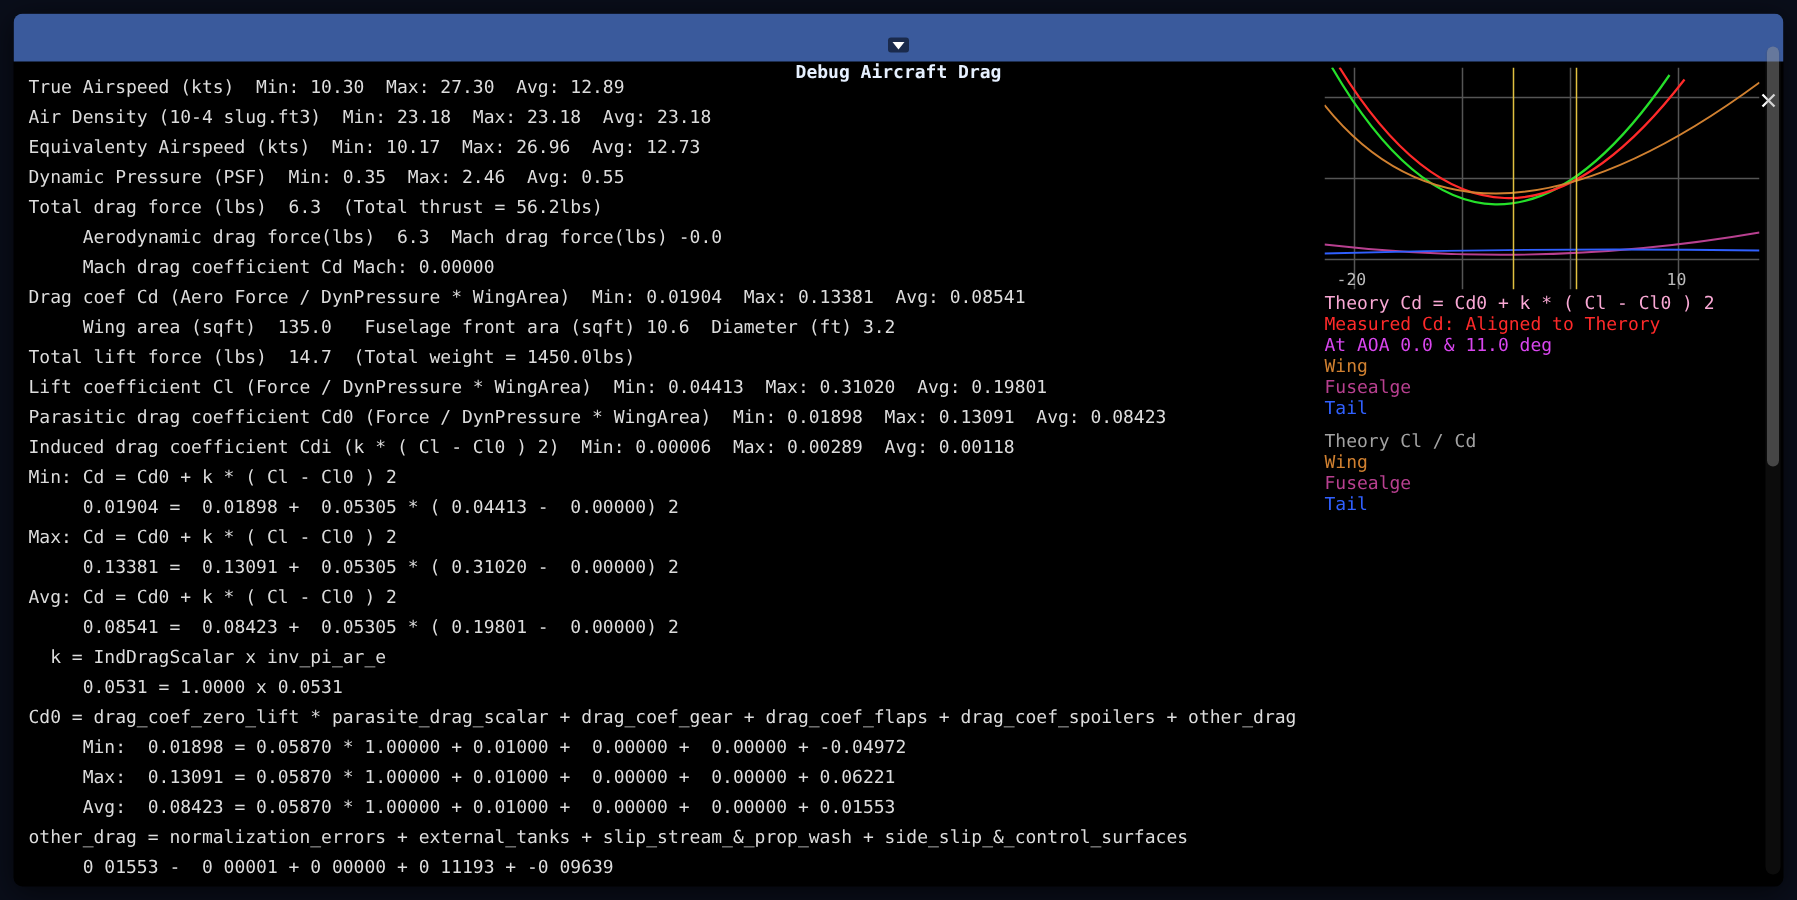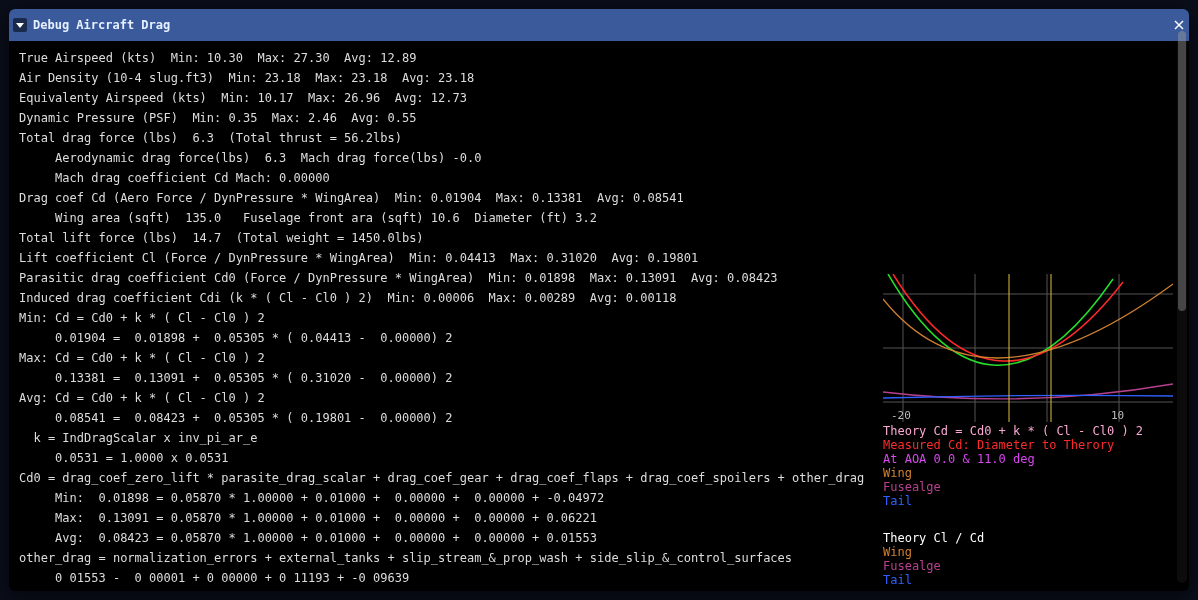--- a/index.html
+++ b/index.html
@@ -24,20 +24,21 @@
     display: flex;
     flex-direction: column;
   }
   .titlebar {
     background: #3a5a9c;
     height: 18px;
     display: flex;
     align-items: center;
     padding: 16px 4px;
     gap: 6px;
+    flex-direction: column;
   }
   .tb-btn {
     width: 12px; height: 12px;
     display: inline-flex;
     align-items: center;
     justify-content: center;
     color: #fff;
     font-size: 10px;
   }
   .tb-collapse {
@@ -72,22 +73,21 @@
     font-size: 12px;
     line-height: 20px;
     color: #ddd;
     white-space: pre;
   }
   .plots-pane {
     width: 306px;
     padding: 4px 8px 4px 0;
     display: flex;
     flex-direction: column;
-    gap: 21px;
-    justify-content: flex-end;
+    gap: 6px;
   }
   .plot-block { position: relative; }
   .plot-frame {
     width: 290px;
     height: 148px;
     background: #000;
     position: relative;
   }
   .legend {
     position: relative;
@@ -191,31 +191,31 @@
 
             <line x1="126" y1="0" x2="126" y2="148" stroke="#e0c040" stroke-width="1"></line>
             <line x1="168" y1="0" x2="168" y2="148" stroke="#e0c040" stroke-width="1"></line>
 
             <text x="8" y="145" fill="#bbb" font-size="11" font-family="monospace">-20</text>
             <text x="228" y="145" fill="#bbb" font-size="11" font-family="monospace">10</text>
           </svg>
         </div>
         <div class="legend">
           <div class="ln" style="color:#f9a8d4">Theory Cd = Cd0 + k * ( Cl - Cl0 ) 2</div>
-          <div class="ln" style="color:#ff2a2a">Measured Cd: Diameter to Therory</div>
+          <div class="ln" style="color:#ff2a2a">Measured Cd: Aligned to Therory</div>
           <div class="ln" style="color:#d946ef">At AOA 0.0 &amp; 11.0 deg</div>
           <div class="ln" style="color:#d08030">Wing</div>
           <div class="ln" style="color:#b84090">Fusealge</div>
           <div class="ln" style="color:#3060ff">Tail</div>
         </div>
       </div>
 
       <div class="plot-block">
         <div class="legend">
-          <div class="ln" style="color:#ffffff">Theory Cl / Cd</div>
+          <div class="ln" style="color:#a3a3a3">Theory Cl / Cd</div>
           <div class="ln" style="color:#d08030">Wing</div>
           <div class="ln" style="color:#b84090">Fusealge</div>
           <div class="ln" style="color:#3060ff">Tail</div>
         </div>
       </div>
 
     </div>
 
   </div>
 

